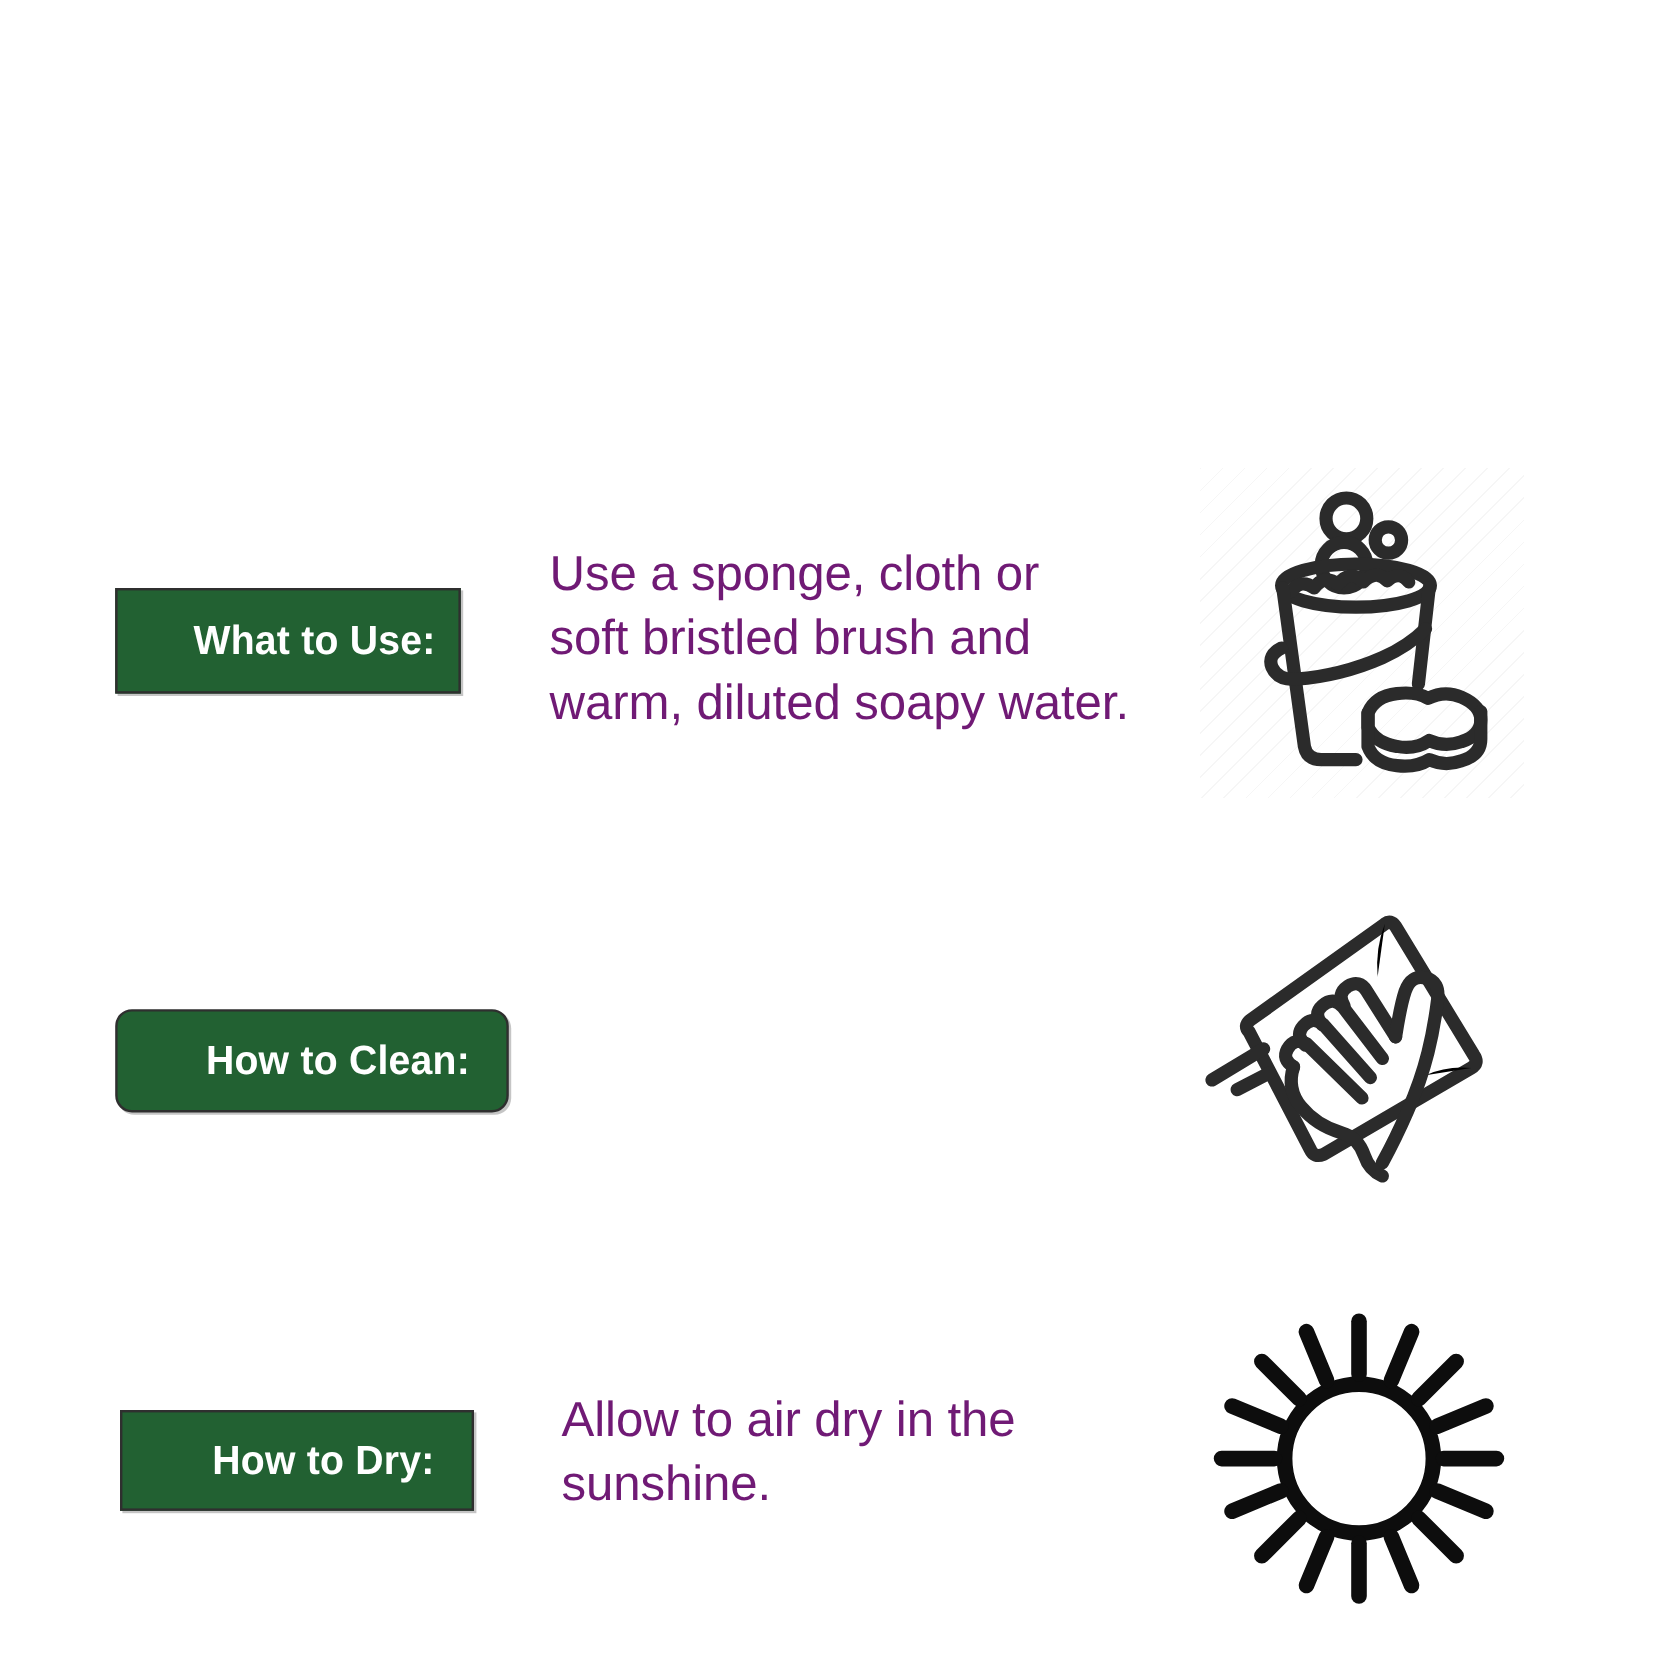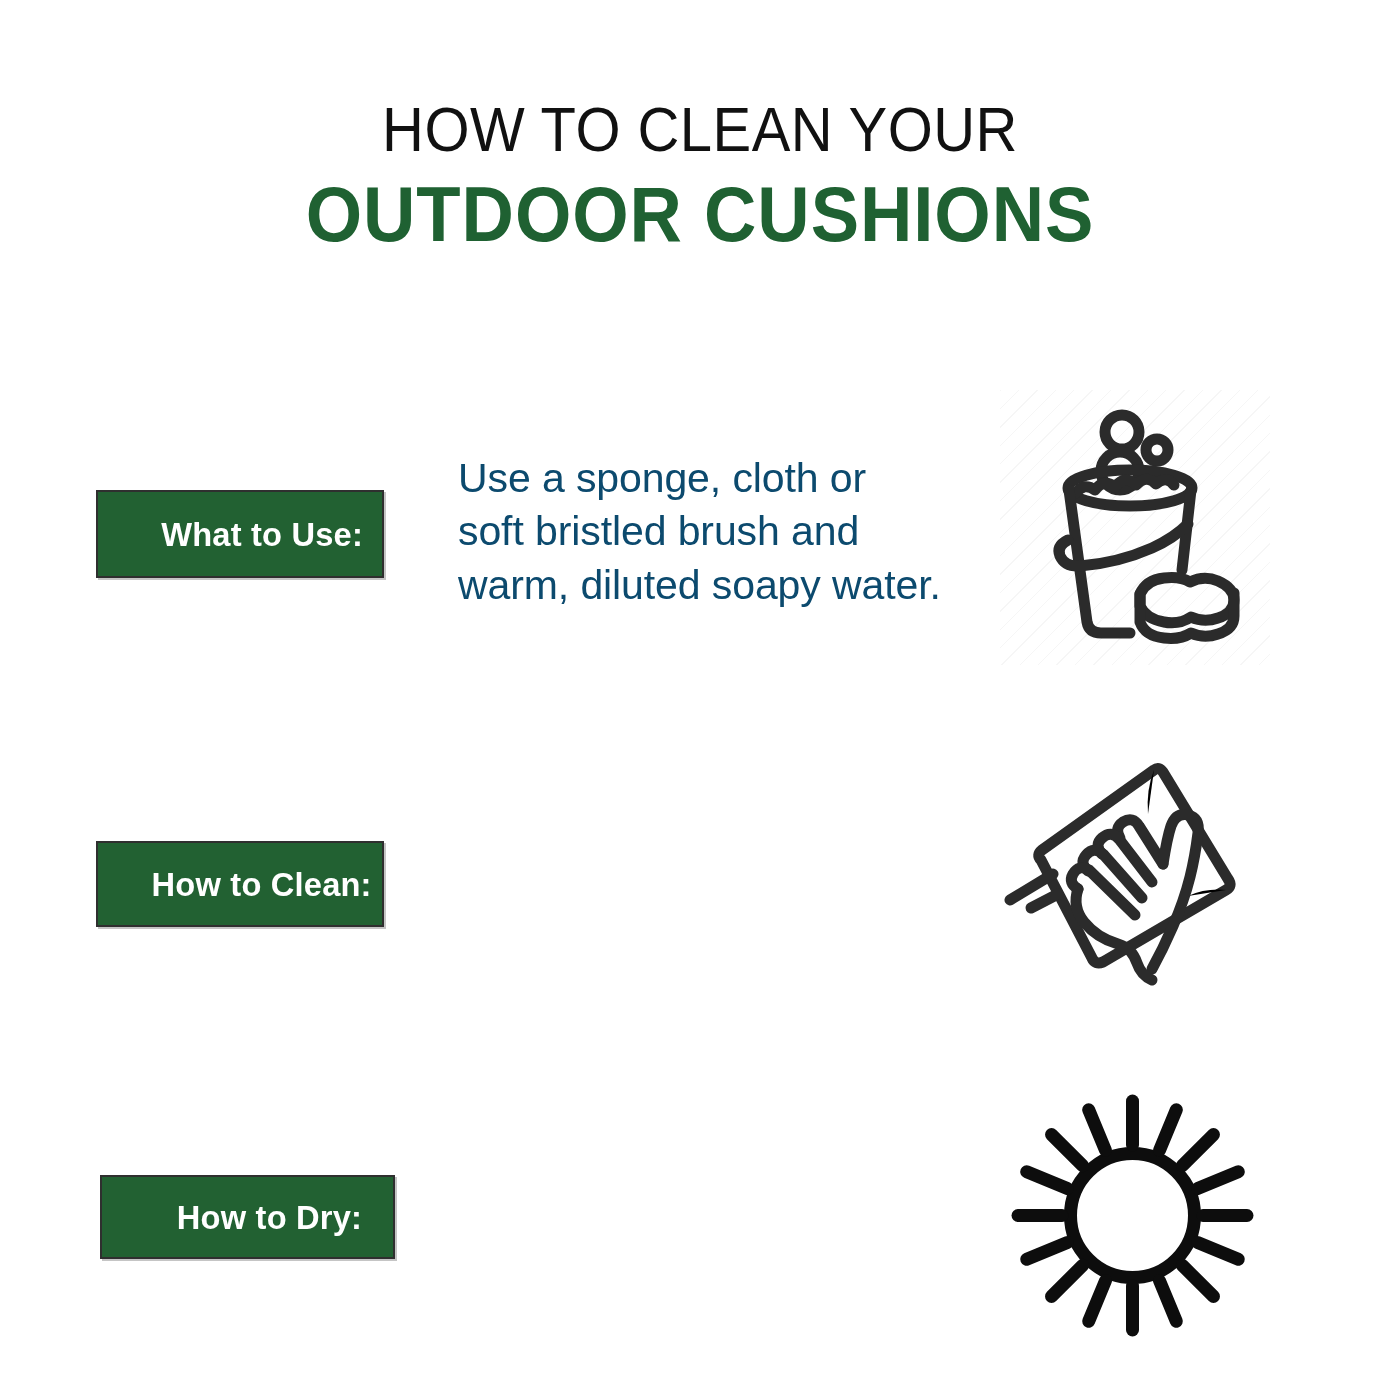--- a/index.html
+++ b/index.html
@@ -64,36 +64,36 @@
     position:absolute;
     background:#226132;
     border:2px solid #2f2f2f;
     display:flex;
     align-items:center;
     justify-content:center;
     box-shadow:2px 2px 0 rgba(90,90,90,0.35);
     padding-left:44px;
   }
   #row-0 .label-chip { left:96px; top:100px;  width:288px; height:88px; }
-  #row-1 .label-chip { left:96px; top:96px;   width:288px; height:86px; }
+  #row-1 .label-chip { left:96px; top:96px;   width:328px; height:86px;border-radius:14px; }
   #row-2 .label-chip { left:100px; top:90px;  width:295px; height:84px; }
 
   .label-chip .chip-text {
     color:#ffffff;
     font-weight:700;
     font-size:34px;
     letter-spacing:0.2px;
     white-space:nowrap;
     transform:scaleX(0.96);
   }
 
   
   .body-copy {
     position:absolute;
-    color:#0c4a6e;
+    color:#701a75;
     font-size:41px;
     font-weight:400;
     line-height:1.30;
     letter-spacing:-0.1px;
     white-space:pre-line;
   }
   #row-0 .body-copy { left:458px; top:62px;  width:540px; }
   #row-1 .body-copy { left:458px; top:42px;  width:500px; }
   #row-2 .body-copy { left:468px; top:72px;  width:460px; }
 
@@ -140,24 +140,20 @@
     fill:none;
     stroke:#0d0d0d;
     stroke-width:13;
   }
 </style>
 </head>
 <body>
 
 <div id="page">
 
-  <div class="header">
-    <div class="title-line1">HOW TO CLEAN YOUR</div>
-    <div class="title-line2">OUTDOOR CUSHIONS</div>
-  </div>
 
   <div class="row" id="row-0">
 
     <div class="label-chip">
       <span class="chip-text">What to Use:</span>
     </div>
 
     <div class="body-copy">Use a sponge, cloth or
 soft bristled brush and
 warm, diluted soapy water.</div>
@@ -230,20 +226,22 @@
       </svg>
     </div>
   </div>
 
   <div class="row" id="row-2">
 
     <div class="label-chip">
       <span class="chip-text">How to Dry:</span>
     </div>
 
+    <div class="body-copy">Allow to air dry in the
+sunshine.</div>
 
     <div class="icon-stage">
       <svg width="245" height="245" viewBox="0 0 245 245">
         <circle class="sun-disc" cx="122.5" cy="122.5" r="62"></circle>
         <g id="sun-rays">
           <line class="ray" x1="122.5" y1="8" x2="122.5" y2="52" transform="rotate(0 122.5 122.5)"></line>
           <line class="ray" x1="122.5" y1="8" x2="122.5" y2="52" transform="rotate(22.5 122.5 122.5)"></line>
           <line class="ray" x1="122.5" y1="8" x2="122.5" y2="52" transform="rotate(45 122.5 122.5)"></line>
           <line class="ray" x1="122.5" y1="8" x2="122.5" y2="52" transform="rotate(67.5 122.5 122.5)"></line>
           <line class="ray" x1="122.5" y1="8" x2="122.5" y2="52" transform="rotate(90 122.5 122.5)"></line>

